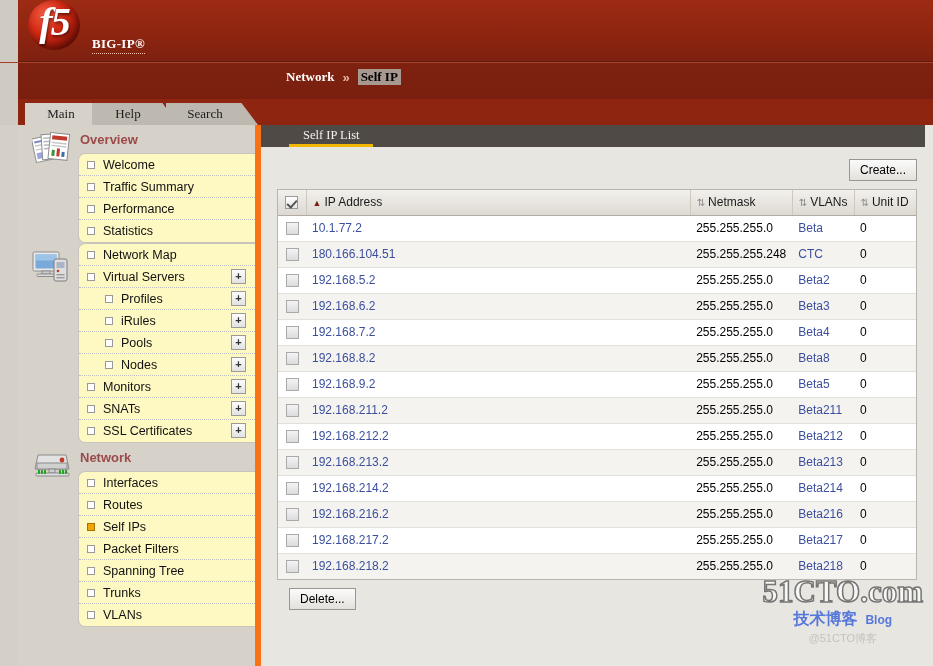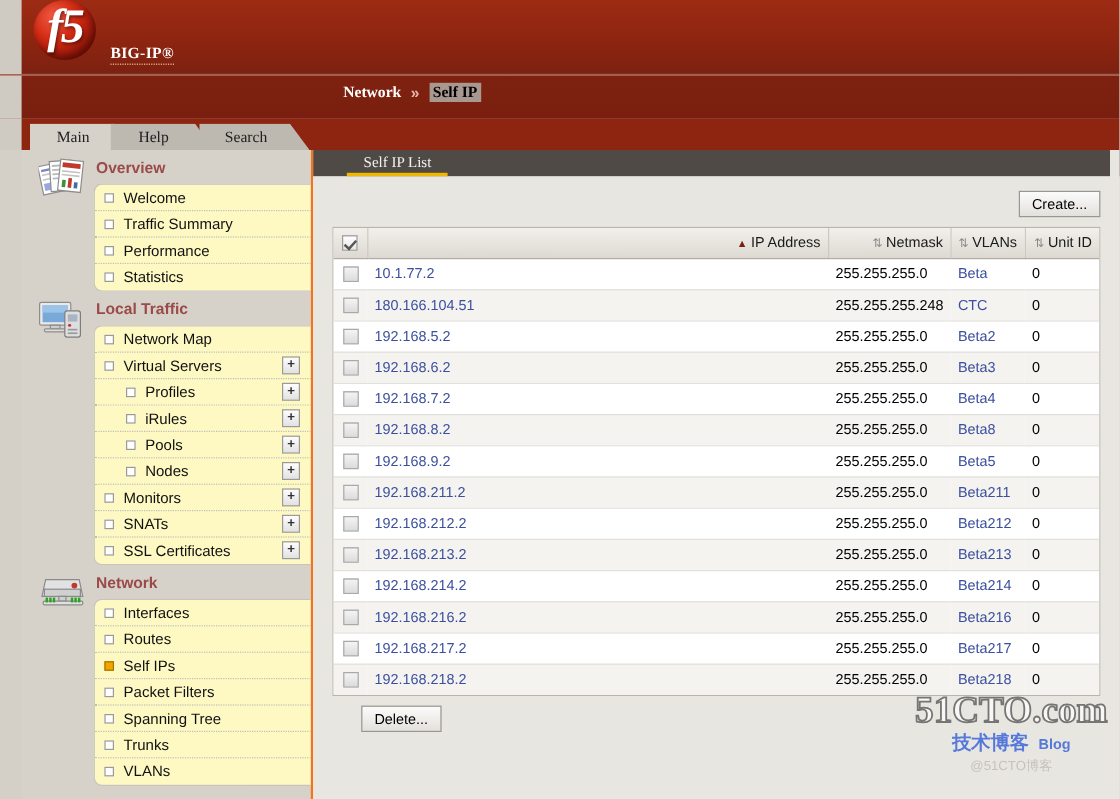--- a/index.html
+++ b/index.html
@@ -97,21 +97,21 @@
     clip-path: polygon(0 0, 82% 0, 100% 100%, 0 100%);
   }
   .tab.active .tshape { background: #d6d2ca; }
   .tab .tlabel { position: relative; z-index: 2; padding-right: 14px; }
 
   
   .sidebar {
     position: absolute; left: 18px; top: 125px;
     width: 243px; height: 541px;
     background: #d6d2ca;
-    border-right: 2px solid #f97316;
+    border-right: 6px solid #f97316;
     overflow: hidden;
   }
   .sb-section { position: relative; }
   .sb-head {
     position: relative; height: 28px;
     padding-left: 62px;
     font-family: "Liberation Sans", sans-serif;
     font-weight: bold; font-size: 13px; color: #9b4a4a;
     line-height: 30px;
     background: #d6d2ca;
@@ -199,21 +199,21 @@
     border: 1px solid #b9b5ad;
     background: #fff;
   }
   table.selfip { width: 100%; border-collapse: collapse; }
   table.selfip th {
     background: linear-gradient(180deg,#f2f0ec 0%, #ddd9d2 100%);
     border-bottom: 1px solid #b0aca4;
     border-right: 1px solid #cdc9c2;
     font-family: "Liberation Sans", sans-serif;
     font-size: 12px; font-weight: normal; color: #1a1a1a;
-    text-align: right;
+    text-align: left;
     height: 25px;
     padding: 0 6px;
     white-space: nowrap;
   }
   table.selfip th.cb-col { width: 28px; text-align: center; padding: 0; }
   table.selfip th.c-netmask { width: 92px; }
   table.selfip th.c-vlans { width: 60px; }
   table.selfip th.c-unit { width: 62px; border-right: none; }
   table.selfip td {
     height: 26px;
@@ -241,21 +241,21 @@
   }
   .chk.on::after {
     content: "";
     position: absolute; left: 3px; top: 1px;
     width: 4px; height: 8px;
     border: solid #555; border-width: 0 2px 2px 0;
     transform: rotate(42deg);
   }
   .chk.row { background: linear-gradient(180deg,#f4f4f4 0%,#dcdcdc 100%); border-color:#a9a9a9; }
 
-  .delete-row { margin: 8px 8px 0 20px; padding-left: 12px; }
+  .delete-row { margin: 8px 8px 0 8px; padding-left: 12px; }
 
   
   .wm {
     position: absolute; right: 10px; bottom: 20px;
     pointer-events: none; user-select: none;
     text-align: center; opacity: .72;
   }
   .wm-main {
     font-family: "Liberation Serif", serif;
     font-weight: bold; font-size: 31px;
@@ -363,21 +363,20 @@
           <span>Performance</span>
         </div>
         <div class="sb-item">
           <span class="sb-bullet"></span>
           <span>Statistics</span>
         </div>
       </div>
     </div>
 
     <div class="sb-section">
-      <div class="sb-head">Local Traffic</div>
       <div class="sb-icon">
         <svg class="ic-lt" width="42" height="36" viewBox="0 0 42 36">
           <rect x="1" y="3" width="26" height="19" rx="1.5" fill="#e9e9e9" stroke="#8d8d8d"></rect>
           <rect x="3.5" y="5.5" width="21" height="14" fill="#79a9d8"></rect>
           <rect x="3.5" y="5.5" width="21" height="6" fill="#9cc4e8"></rect>
           <rect x="10" y="22" width="8" height="3" fill="#cdcdcd" stroke="#8d8d8d"></rect>
           <rect x="5" y="25" width="18" height="2.5" rx="1" fill="#dcdcdc" stroke="#8d8d8d"></rect>
           <rect x="22" y="10" width="13" height="22" rx="2" fill="#dedede" stroke="#7d7d7d"></rect>
           <rect x="24.5" y="13" width="8" height="6" fill="#aab4c6"></rect>
           <circle cx="26" cy="22" r="1.3" fill="#c0392b"></circle>

